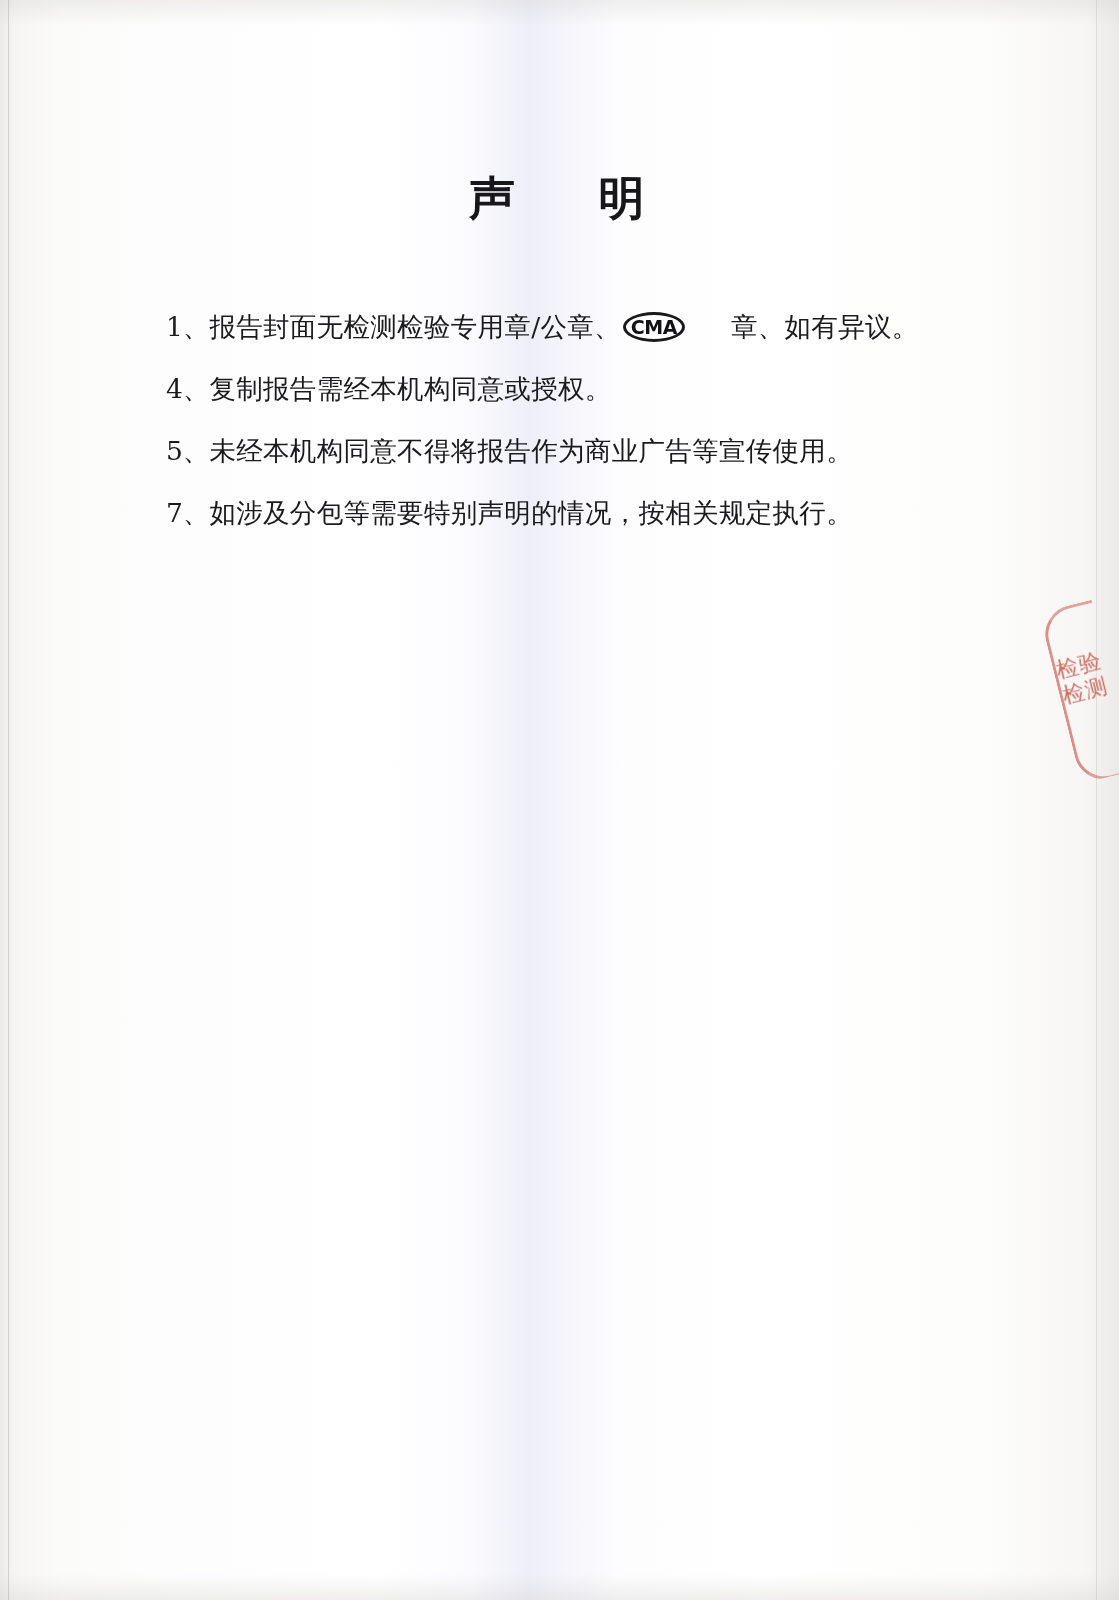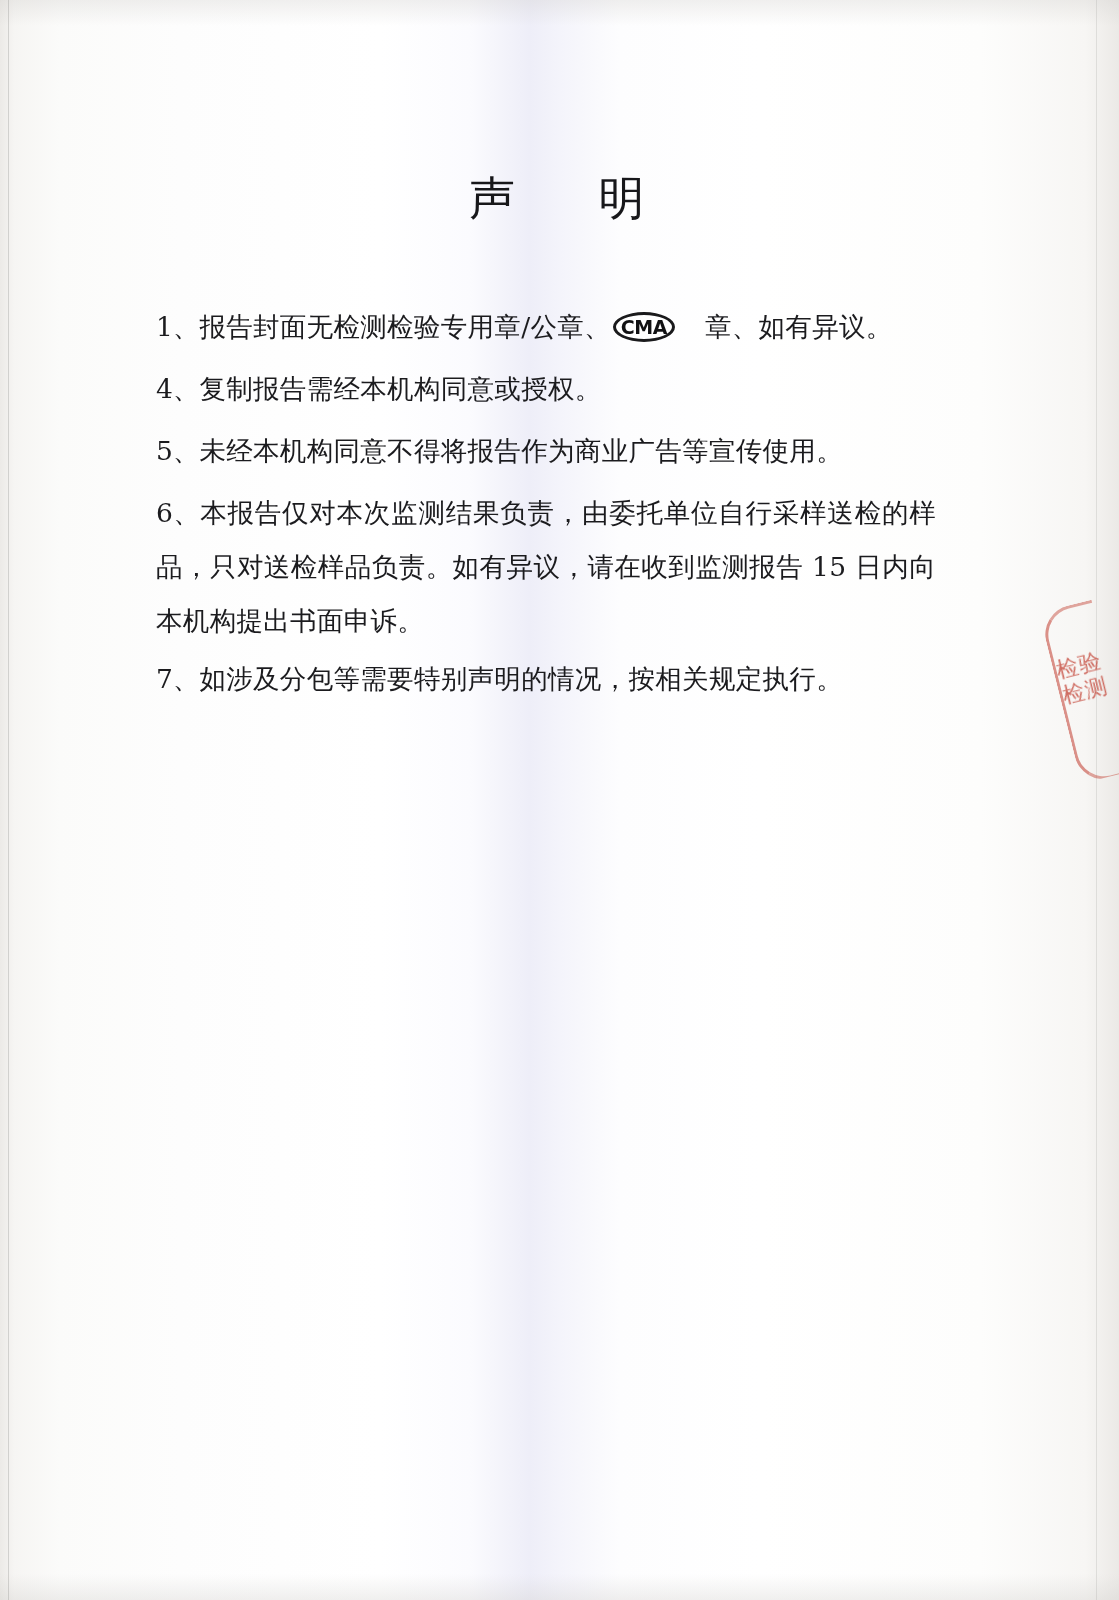--- a/index.html
+++ b/index.html
@@ -61,33 +61,33 @@
     height: 1600px;
   }
 
   .title {
     position: absolute;
     left: 0;
     top: 168px;
     width: 1119px;
     text-align: center;
     font-size: 46px;
-    font-weight: 400;
+    font-weight: 700;
     letter-spacing: 0.12em;
     color: #17171a;
     font-family: "DejaVu Serif", "Liberation Serif", serif;
   }
   .title .gap {
     display: inline-block;
     width: 78px;
   }
 
   .clauses {
     position: absolute;
-    left: 156px;
+    left: 166px;
     top: 300px;
     width: 790px;
   }
 
   .clause {
     position: relative;
     font-size: 26.5px;
     line-height: 54px;
     color: #1b1b1e;
     letter-spacing: 0.012em;
@@ -106,21 +106,21 @@
     letter-spacing: 0;
   }
 
   
   .cma {
     display: inline-block;
     position: relative;
     width: 62px;
     height: 30px;
     vertical-align: -6px;
-    margin: 0 4px 0 2px;
+    margin: 0 20px 0 2px;
   }
   .cma .oval {
     position: absolute;
     inset: 0;
     border: 3px solid #1a1a1c;
     border-radius: 50% / 50%;
     background: #ffffff;
   }
   .cma .txt {
     position: absolute;
@@ -193,23 +193,20 @@
 
 
     <div class="clause">
       <span class="num">4、</span><span>复制报告需经本机构同意或授权。</span>
     </div>
 
     <div class="clause">
       <span class="num">5、</span><span>未经本机构同意不得将报告作为商业广告等宣传使用。</span>
     </div>
 
-    <div class="clause wrap">
-      <span class="num">6、</span><span>本报告仅对本次监测结果负责，由委托单位自行采样送检的样品，只对送检样品负责。如有异议，请在收到监测报告 15 日内向本机构提出书面申诉。</span>
-    </div>
 
     <div class="clause">
       <span class="num">7、</span><span>如涉及分包等需要特别声明的情况，按相关规定执行。</span>
     </div>
 
   </div>
 
   <div class="seal">
     <span class="seal-edge"></span>
     <span class="seal-text">检验检测</span>

